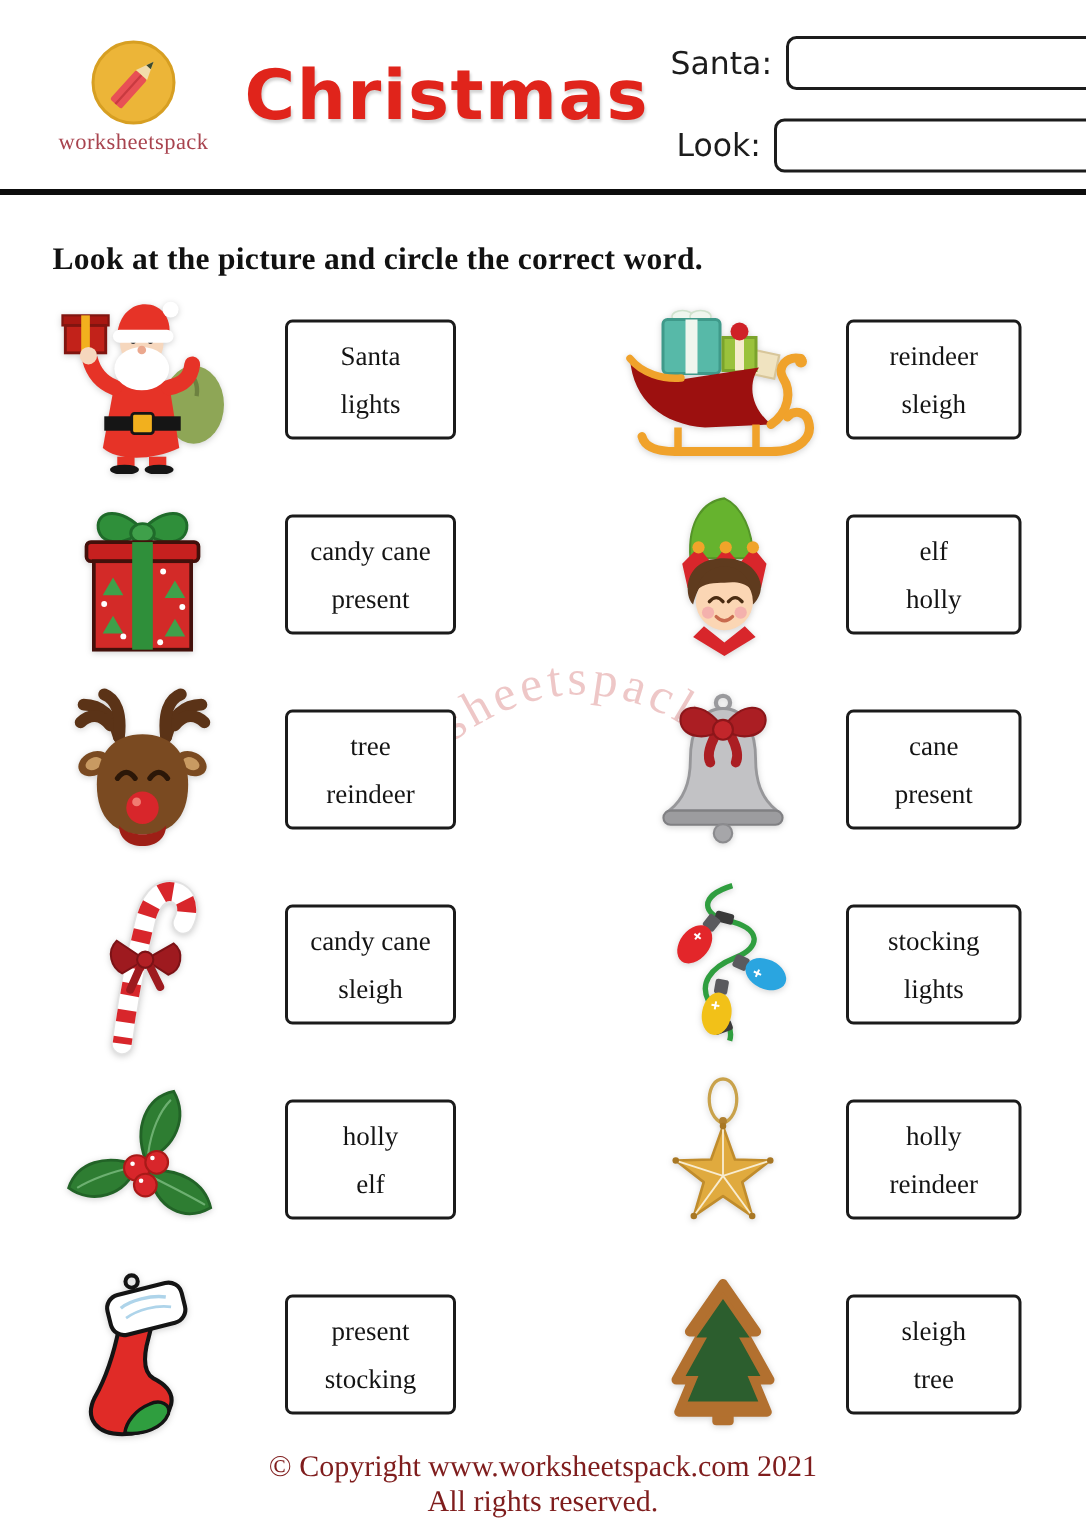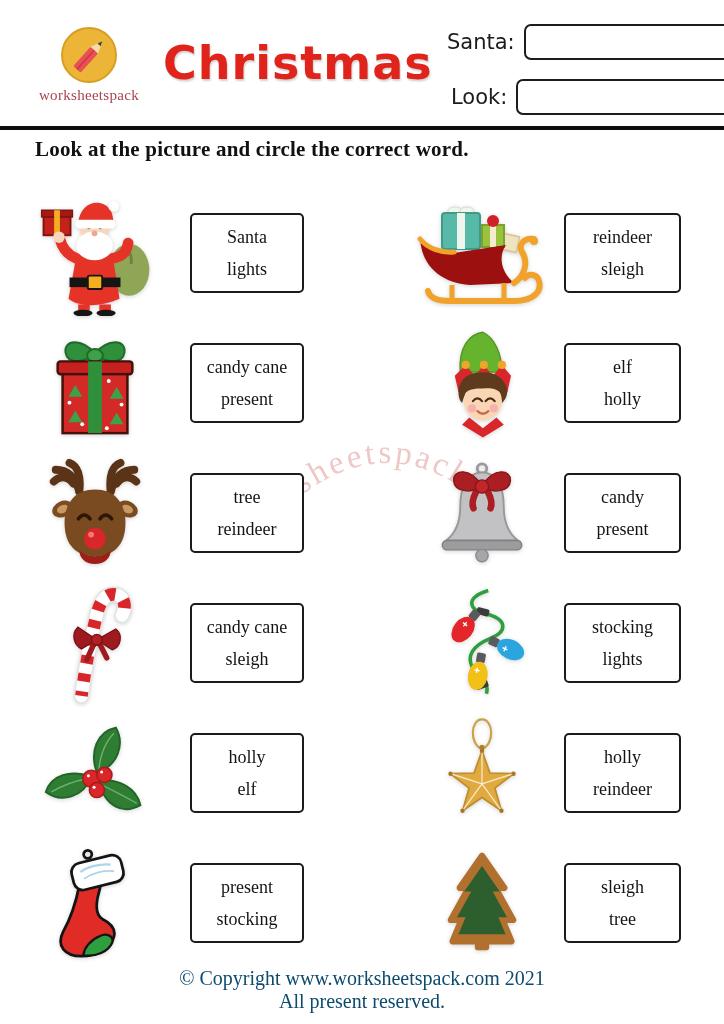--- a/index.html
+++ b/index.html
@@ -14,41 +14,41 @@
          font-family:"DejaVu Sans",sans-serif;font-size:46px;font-weight:bold;color:#e0241b;
          letter-spacing:1px;text-shadow:1px 2px 2px rgba(0,0,0,.18);}
   .field{position:absolute;display:flex;align-items:center;gap:9px;
          font-family:"DejaVu Sans",sans-serif;font-size:21px;color:#1c1c1c;}
   .field input{width:196px;height:32px;border:2px solid #1c1c1c;border-radius:7px;background:#fff;
          font-family:"DejaVu Sans",sans-serif;font-size:18px;padding:0 8px;box-sizing:content-box;}
   .name-field{left:447px;top:24px;}
   .date-field{left:451px;top:79px;}
   .divider{position:absolute;left:0;top:126px;width:724px;height:4px;background:#0d0d0d;}
 
-  .instruction{position:absolute;left:35px;top:137px;font-size:21px;font-weight:bold;color:#111;
+  .instruction{position:absolute;left:35px;top:160px;font-size:21px;font-weight:bold;color:#111;
                letter-spacing:.2px;}
 
   
   .watermark{position:absolute;left:225px;top:425px;pointer-events:none;}
 
   
   .grid{position:absolute;left:20px;top:188px;width:690px;}
   .row{display:flex;align-items:center;height:130px;}
   .imgslot{width:150px;display:flex;justify-content:center;align-items:center;}
   .imgslot.c2{width:155px;}
   .imgslot svg{filter:drop-shadow(0 1px 2px rgba(0,0,0,.18));}
   .sp1{width:20px;}.sp2{width:100px;}.sp3{width:5px;}
   .wordbox{width:110px;height:76px;border:2px solid #1b1b1b;border-radius:5px;background:#fff;
            display:flex;flex-direction:column;justify-content:space-evenly;align-items:center;}
   .wordbox.c2{width:113px;}
   .word{font-size:18px;color:#141414;line-height:1;white-space:nowrap;cursor:pointer;}
 
   
   footer{position:absolute;left:0;top:967px;width:724px;text-align:center;font-size:20px;
-         color:#0c4a6e;line-height:1.15;}
+         color:#7f1d1d;line-height:1.15;}
 </style>
 </head>
 <body>
 
 <div class="page">
 
   <div class="logo">
     <svg width="58" height="58" viewBox="0 0 58 58">
       <circle cx="29" cy="29" r="27" fill="#ecb538" stroke="#d79f22" stroke-width="2"></circle>
       <g transform="rotate(42 29 30)">
@@ -234,21 +234,21 @@
           <circle cx="55" cy="104" r="6.5" fill="#a6a6a9" stroke="#8b8b8e" stroke-width="1.5"></circle>
           <path d="M49 36 C45 44 44 50 46 54" stroke="#ab1e23" stroke-width="7" fill="none" stroke-linecap="round"></path>
           <path d="M61 36 C65 44 66 50 64 54" stroke="#ab1e23" stroke-width="7" fill="none" stroke-linecap="round"></path>
           <path d="M55 30 C42 10 24 13 25 25 C26 37 45 39 55 30 Z" fill="#ab1e23" stroke="#8c161a" stroke-width="1.5"></path>
           <path d="M55 30 C68 10 86 13 85 25 C84 37 65 39 55 30 Z" fill="#ab1e23" stroke="#8c161a" stroke-width="1.5"></path>
           <circle cx="55" cy="31" r="7" fill="#c2262b" stroke="#8c161a" stroke-width="1.5"></circle>
         </svg>
       </div>
       <div class="sp3"></div>
       <div class="wordbox c2">
-        <span class="word">candy</span>
+        <span class="word">cane</span>
         <span class="word">present</span>
       </div>
     </div>
 
     <div class="row">
       <div class="imgslot c1">
         <svg width="82" height="122" viewBox="0 0 90 135">
           <path d="M30 126 C34 96 40 64 46 40 C50 20 58 12 68 14 C78 16 80 28 75 37" stroke="#e2e2e2" stroke-width="17" fill="none" stroke-linecap="round"></path>
           <path d="M30 126 C34 96 40 64 46 40 C50 20 58 12 68 14 C78 16 80 28 75 37" stroke="#ffffff" stroke-width="14" fill="none" stroke-linecap="round"></path>
           <path d="M30 126 C34 96 40 64 46 40 C50 20 58 12 68 14 C78 16 80 28 75 37" stroke="#d8262b" stroke-width="14" fill="none" stroke-dasharray="9 11" stroke-dashoffset="4"></path>
@@ -374,16 +374,16 @@
       <div class="wordbox c2">
         <span class="word">sleigh</span>
         <span class="word">tree</span>
       </div>
     </div>
 
   </main>
 
   <footer>
     <div>© Copyright www.worksheetspack.com 2021</div>
-    <div>All present reserved.</div>
+    <div>All rights reserved.</div>
   </footer>
 
 </div>
 
 </body></html>

